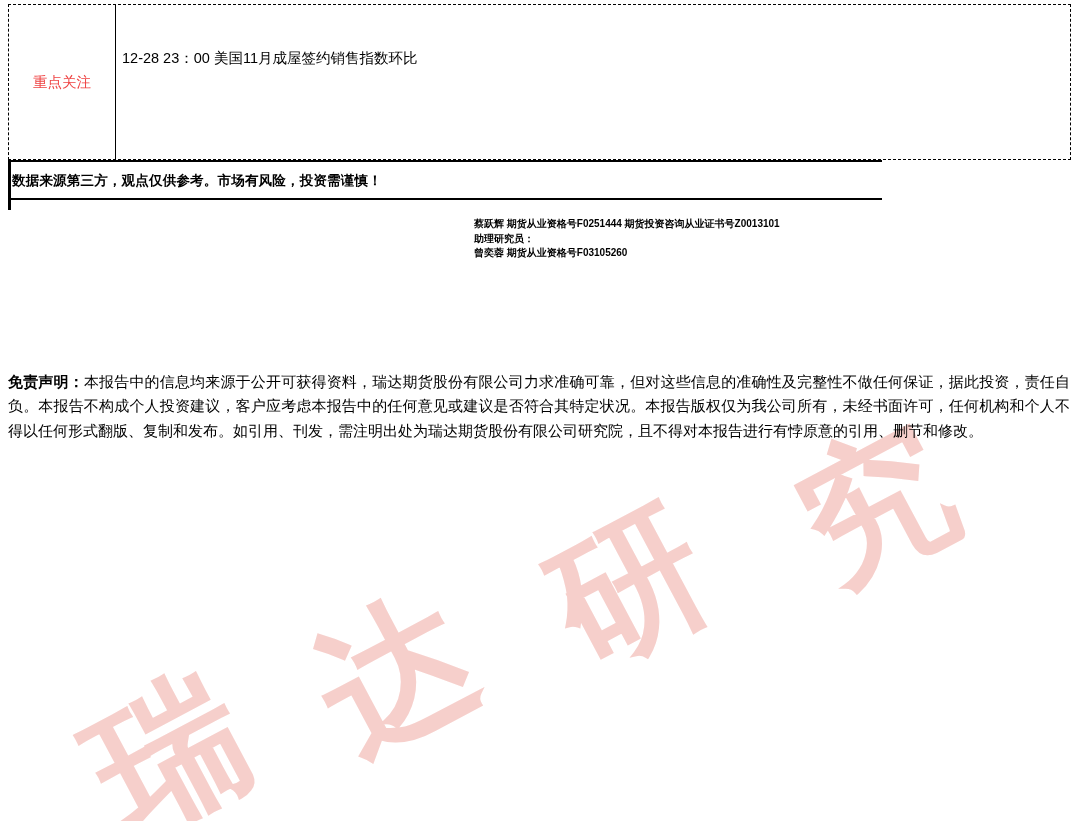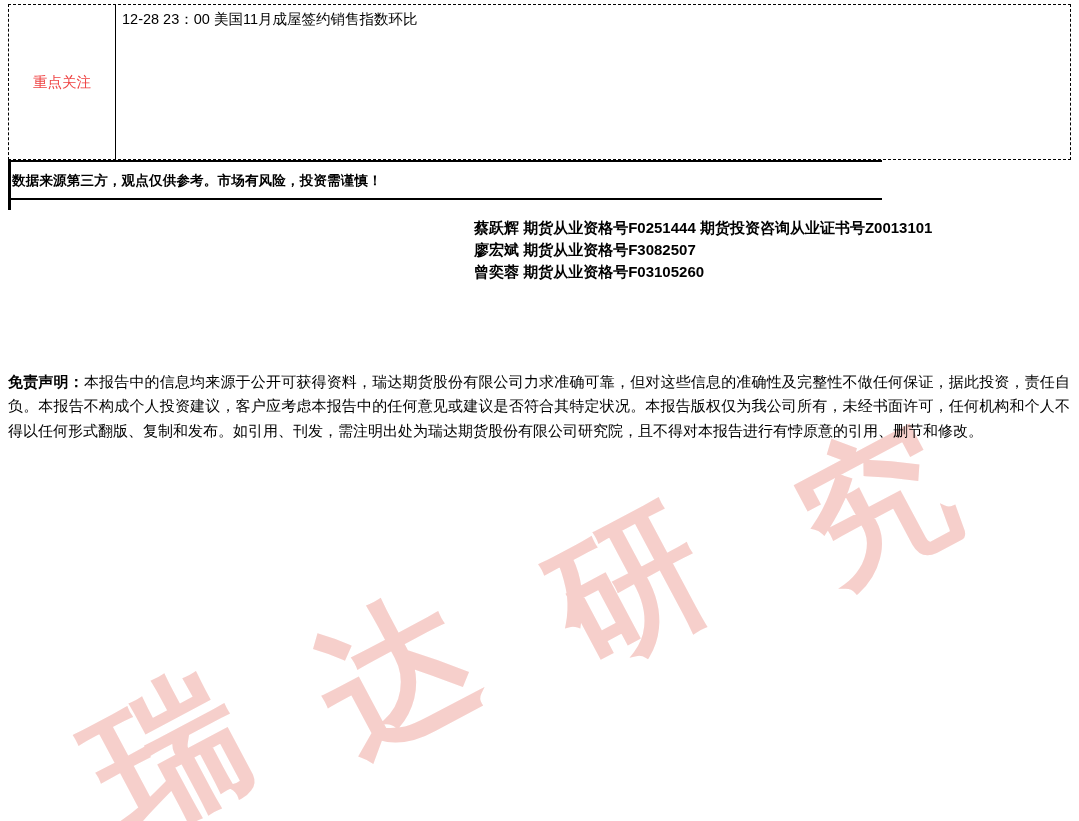--- a/index.html
+++ b/index.html
@@ -67,20 +67,21 @@
     color: #ef4444;
   }
   .focus-content-cell {
     flex: 1;
     padding: 5px 6px 0 6px;
     font-size: 14.5px;
     line-height: 1.35;
   }
   .focus-content-cell .evt {
     display: block;
+    margin-top: 39px;
   }
 
   
   .footnote-row {
     position: absolute;
     left: 8px;
     top: 160px;
     width: 874px;
     height: 40px;
     border-top: 2px solid #000;
@@ -109,21 +110,21 @@
     width: 3px;
     height: 50px;
     background: #000;
   }
 
   
   .analysts {
     position: absolute;
     left: 474px;
     top: 217px;
-    font-size: 15px;
+    font-size: 10px;
     font-weight: bold;
     line-height: 1.46;
   }
   .analysts div {
     white-space: nowrap;
   }
 
   
   .disclaimer {
     position: absolute;
@@ -158,21 +159,21 @@
   </div>
 
   <div class="left-stub"></div>
 
   <div class="footnote-row">
     <div class="footnote-left">数据来源第三方，观点仅供参考。市场有风险，投资需谨慎！</div>
   </div>
 
   <div class="analysts">
     <div>蔡跃辉  期货从业资格号F0251444  期货投资咨询从业证书号Z0013101</div>
-    <div>廖宏斌  期货从业资格号F3082507</div>
+    <div>助理研究员：</div>
     <div>曾奕蓉  期货从业资格号F03105260</div>
   </div>
 
   <div class="disclaimer">
     <b>免责声明：</b><span>本报告中的信息均来源于公开可获得资料，瑞达期货股份有限公司力求准确可靠，但对这些信息的准确性及完整性不做任何保证，据此投资，责任自负。本报告不构成个人投资建议，客户应考虑本报告中的任何意见或建议是否符合其特定状况。本报告版权仅为我公司所有，未经书面许可，任何机构和个人不得以任何形式翻版、复制和发布。如引用、刊发，需注明出处为瑞达期货股份有限公司研究院，且不得对本报告进行有悖原意的引用、删节和修改。</span>
   </div>
 
 </div>
 
 </body></html>

